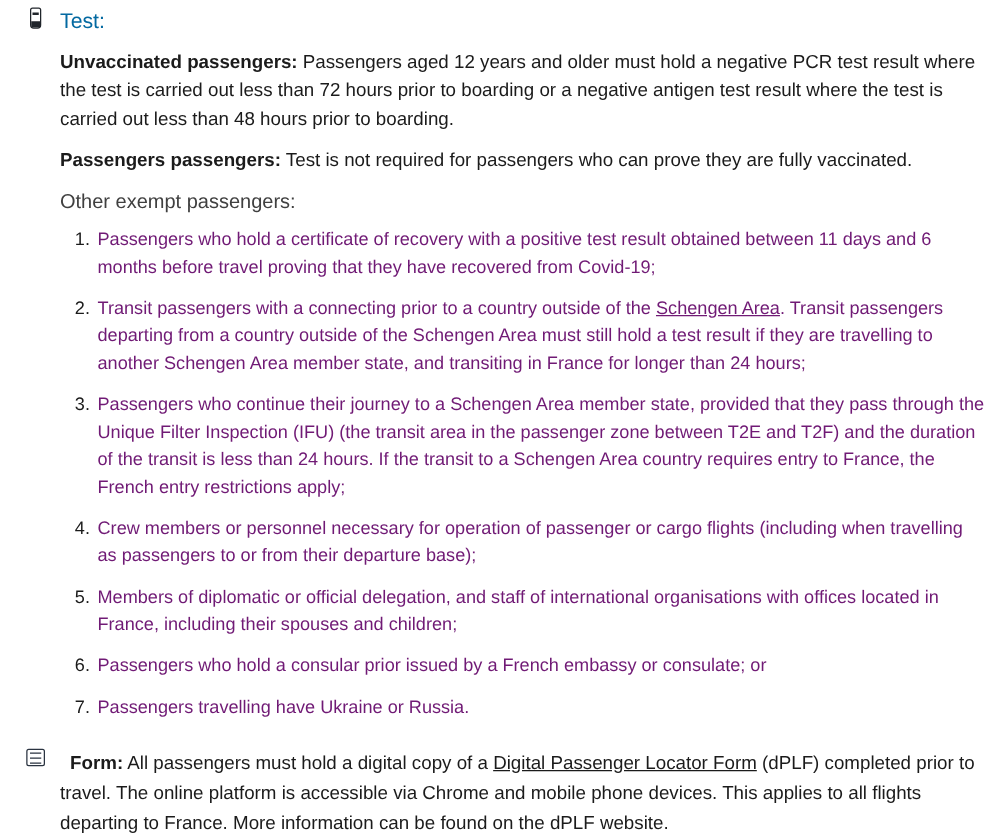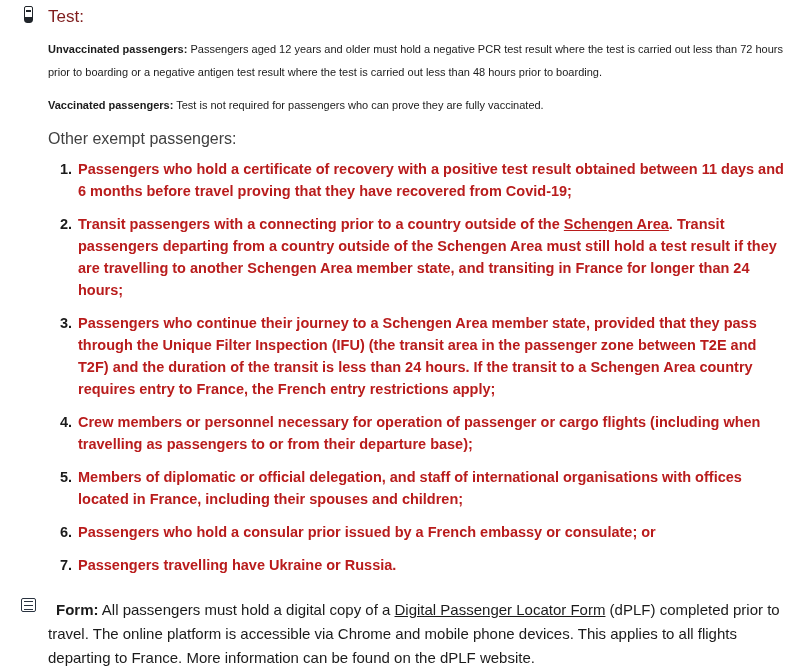--- a/index.html
+++ b/index.html
@@ -37,25 +37,25 @@
     color: #20252b;
   }
   .sec-body {
     margin-left: 34px;
   }
 
   .heading {
     font-size: 17px;
     line-height: 22px;
     margin: 0 0 10px 0;
-    color: #7f1d1d;
+    color: #0369a1;
   }
 
   p.para {
-    font-size: 11px;
+    font-size: 15px;
     line-height: 23px;
     margin: 0 0 10px 0;
     color: #1b1b1b;
     text-align: left;
   }
   .lead {
     font-weight: bold;
   }
   .sub-heading {
     font-size: 16px;
@@ -69,22 +69,21 @@
     padding: 0 0 0 0;
     list-style: none;
     counter-reset: item;
   }
   ol.numlist > li {
     position: relative;
     font-size: 14.5px;
     line-height: 22px;
     margin: 0 0 11px 0;
     padding-left: 30px;
-    color: #b91c1c;
-    font-weight: bold;
+    color: #701a75;
   }
   ol.numlist > li:before {
     counter-increment: item;
     content: counter(item) ".";
     position: absolute;
     left: 6px;
     top: 0;
     width: 18px;
     text-align: right;
     color: #1b1b1b;
@@ -166,21 +165,21 @@
       <span class="glyph-tube"></span>
     </span>
     <div class="sec-body">
       <div class="heading">Test:</div>
 
       <p class="para">
         <span class="lead">Unvaccinated passengers:</span><span> Passengers aged 12 years and older must hold a negative PCR test result where the test is carried out less than 72 hours prior to boarding or a negative antigen test result where the test is carried out less than 48 hours prior to boarding.</span>
       </p>
 
       <p class="para">
-        <span class="lead">Vaccinated passengers:</span><span> Test is not required for passengers who can prove they are fully vaccinated.</span>
+        <span class="lead">Passengers passengers:</span><span> Test is not required for passengers who can prove they are fully vaccinated.</span>
       </p>
 
       <div class="sub-heading">Other exempt passengers:</div>
 
       <ol class="numlist">
         <li>
           <span>Passengers who hold a certificate of recovery with a positive test result obtained between 11 days and 6 months before travel proving that they have recovered from Covid-19;</span><span class="ulink"></span><span></span>
         </li>
         <li>
           <span>Transit passengers with a connecting prior to a country outside of the </span><span class="ulink">Schengen Area</span><span>. Transit passengers departing from a country outside of the Schengen Area must still hold a test result if they are travelling to another Schengen Area member state, and transiting in France for longer than 24 hours;</span>

